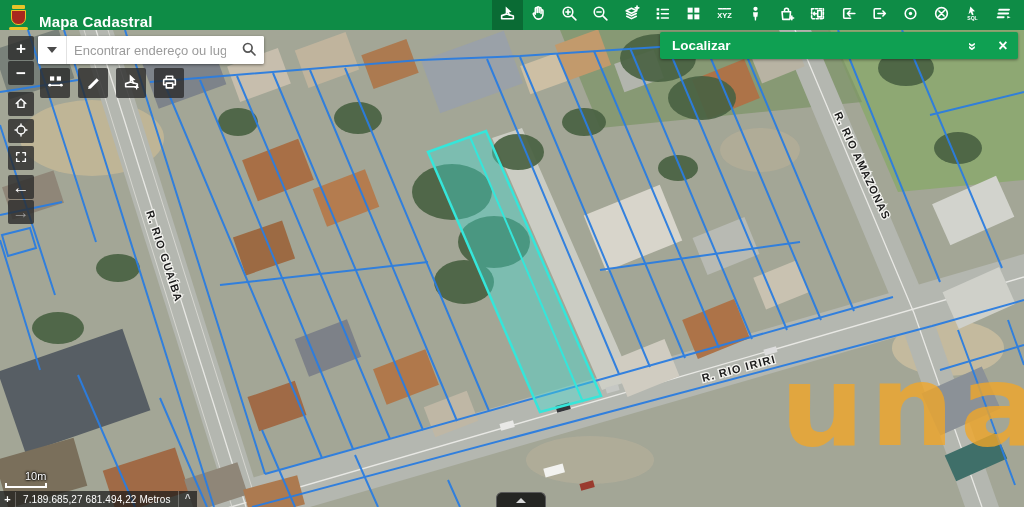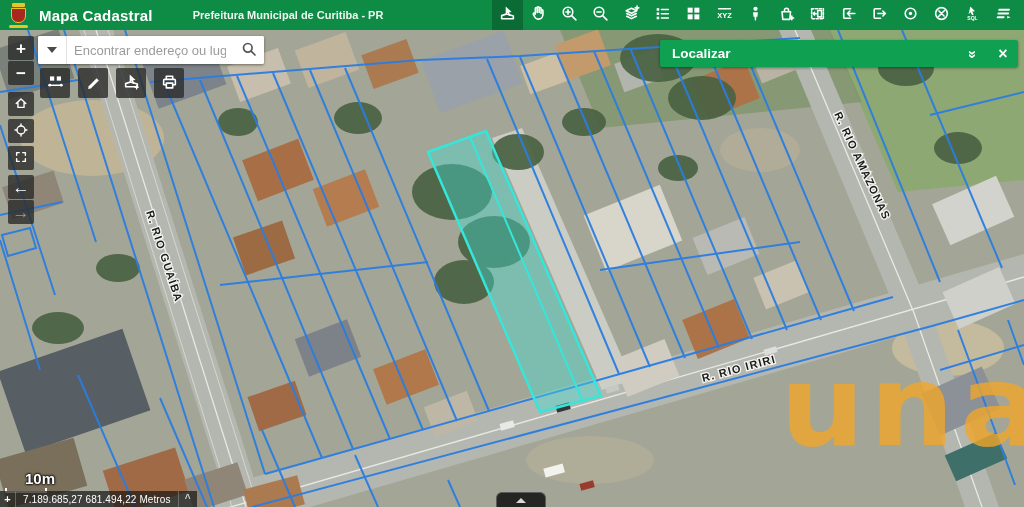--- a/index.html
+++ b/index.html
@@ -1,21 +1,21 @@
 <!DOCTYPE html>
 <html><head>
 <meta charset="utf-8">
 <style>
   html,body{margin:0;padding:0;width:1024px;height:507px;overflow:hidden;
     font-family:"Liberation Sans",sans-serif;background:#9aa08e;position:relative}
   *{box-sizing:border-box}
 
   
   .topbar{position:absolute;left:0;top:0;width:1024px;height:30px;background:#0E8C46;
-    display:flex;align-items:center;z-index:40}
+    display:flex;align-items:flex-end;z-index:40}
   .crest{width:19px;height:25px;margin-left:9px;position:relative;flex:none}
   .crest .crown{position:absolute;top:0;left:3px;width:13px;height:4px;background:#e9c428;border-radius:1px}
   .crest .shield{position:absolute;top:5px;left:2px;width:15px;height:15px;background:#a8281e;
     border:1px solid #e9c428;border-radius:0 0 7px 7px}
   .crest .banner{position:absolute;bottom:0;left:0;width:19px;height:3px;background:#e9c428;border-radius:2px}
   .app-title{color:#fff;font-size:15px;font-weight:bold;margin-left:11px;letter-spacing:.2px;white-space:nowrap}
   .app-subtitle{color:#eef7f0;font-size:11px;font-weight:bold;margin-left:40px;white-space:nowrap}
   .main-toolbar{position:absolute;left:492px;top:0;height:39px;display:flex}
   .tbtn{width:31px;height:30px;border:0;background:transparent;display:flex;align-items:center;
     justify-content:center;cursor:pointer;padding:0}
@@ -51,29 +51,29 @@
   .search-btn svg{width:16px;height:16px;stroke:#555;fill:none;stroke-width:1.7;stroke-linecap:round}
 
   
   .tools2{position:absolute;left:40px;top:68px;display:flex;gap:8px;z-index:20}
   .t2btn{width:30px;height:30px;background:rgba(43,43,43,.8);border:0;border-radius:2px;display:flex;
     align-items:center;justify-content:center;cursor:pointer;padding:0}
   .t2btn svg{width:17px;height:17px;stroke:#fff;fill:none;stroke-width:1.5;stroke-linecap:round;stroke-linejoin:round}
   .t2btn svg .f{fill:#fff;stroke:none}
 
   
-  .loc{position:absolute;left:660px;top:40px;width:358px;height:27px;background:#0FA052;border-radius:2px;
+  .loc{position:absolute;left:660px;top:32px;width:358px;height:27px;background:#0FA052;border-radius:2px;
     box-shadow:0 1px 3px rgba(0,0,0,.4);display:flex;align-items:center;color:#fff;z-index:20}
   .loc-title{font-weight:bold;font-size:13.5px;margin-left:12px;flex:1}
   .loc-btn{width:30px;height:27px;border:0;background:transparent;color:#fff;cursor:pointer;display:flex;
     align-items:center;justify-content:center;font-size:14px;font-weight:bold;padding:0}
   .chev-rot{display:inline-block;transform:rotate(90deg);font-size:15px;letter-spacing:-2px}
 
   
-  .scalebar{position:absolute;left:5px;top:470px;z-index:20;color:#fff;font-size:15px;font-weight:bold;
+  .scalebar{position:absolute;left:5px;top:470px;z-index:20;color:#fff;font-size:11px;font-weight:normal;
     text-shadow:0 0 2px #000,0 0 2px #000,0 0 3px #000}
   .scalebar .lbl{margin-left:20px;margin-bottom:1px}
   .scalebar .bar{width:42px;height:5px;border-bottom:2px solid #fff;border-left:2px solid #fff;border-right:2px solid #fff}
   .coords{position:absolute;left:0;top:491px;height:16px;background:rgba(25,25,25,.72);display:flex;
     align-items:center;color:#fff;z-index:20;font-size:10px}
   .coords .cicon{width:16px;text-align:center;font-size:11px;font-weight:bold;border-right:1px solid rgba(255,255,255,.25);line-height:15px}
   .coords .ctext{padding:0 7px;white-space:nowrap;letter-spacing:.1px}
   .coords .ctoggle{width:19px;height:16px;border:0;border-left:1px solid rgba(255,255,255,.25);
     background:transparent;color:#cfcfcf;font-size:10px;font-weight:bold;cursor:pointer;padding:0;line-height:14px}
 
@@ -92,21 +92,20 @@
 </head>
 <body>
 
 <header class="topbar">
   <div class="crest">
     <div class="crown"></div>
       <div class="shield"></div>
       <div class="banner"></div>
   </div>
   <span class="app-title">Mapa Cadastral</span>
-  <span class="app-subtitle">Prefeitura Municipal de Curitiba - PR</span>
 
   <nav class="main-toolbar">
     <button class="tbtn active">
       <span><svg viewBox="0 0 16 16">
         <path d="M2.5 10 L7 8.4 L13.5 10.3 V13 H2.5 Z"></path>
         <path class="f" d="M6.3 1.3 V9 L8.1 7.4 L9.4 10.4 L10.8 9.8 L9.5 6.9 L11.8 6.5 Z"></path>
           </svg></span>
     </button>
     <button class="tbtn">
       <span><svg viewBox="0 0 16 16">

